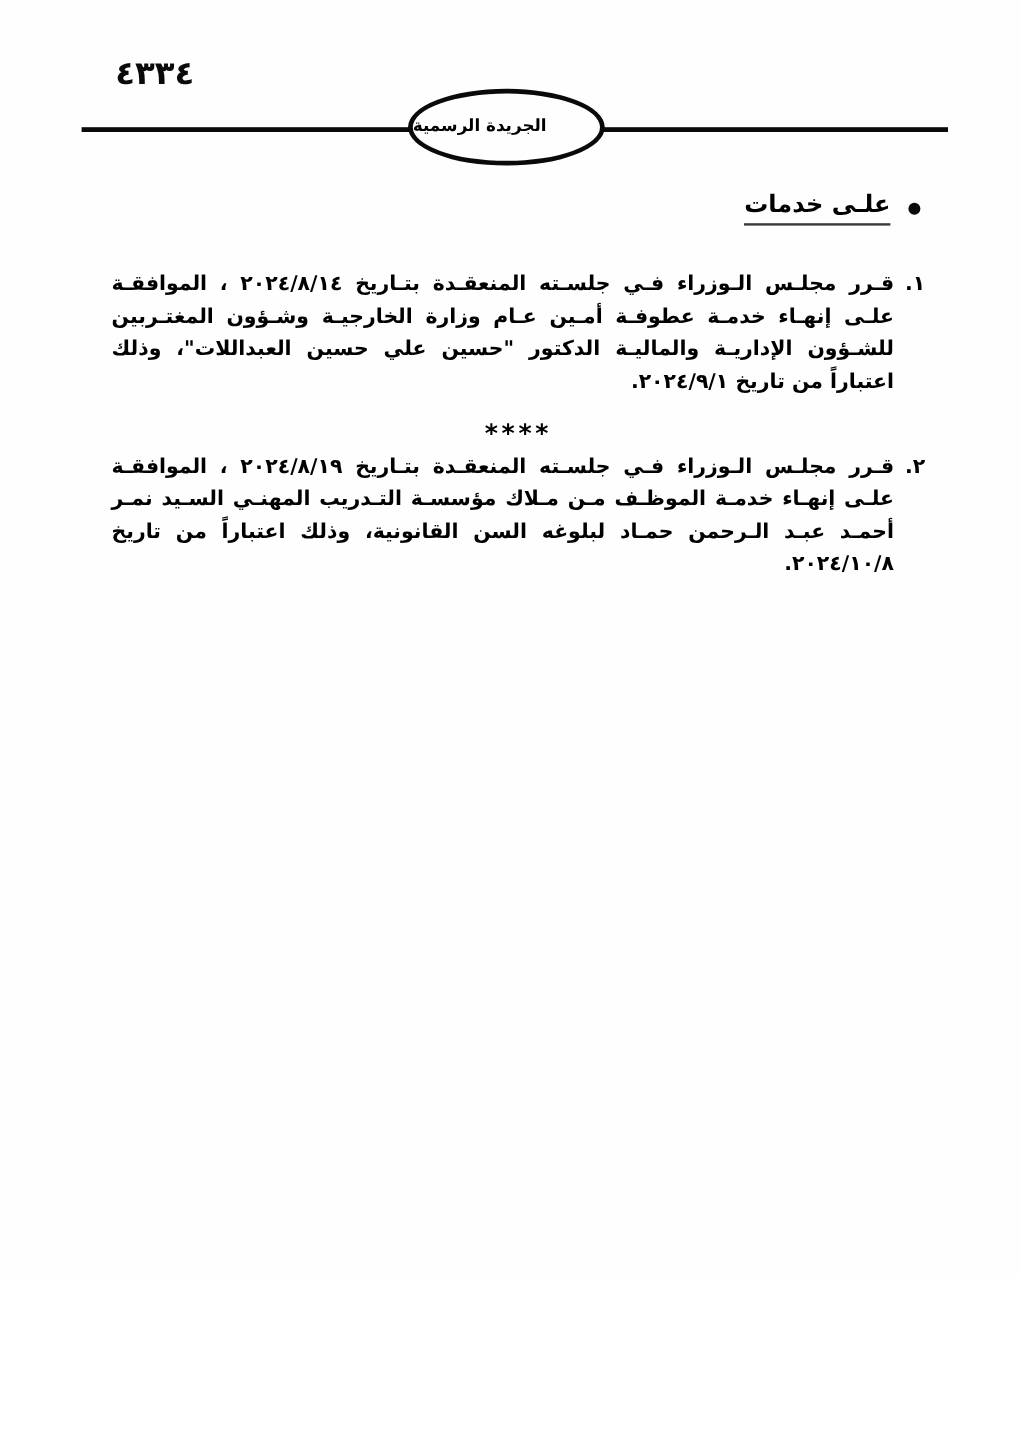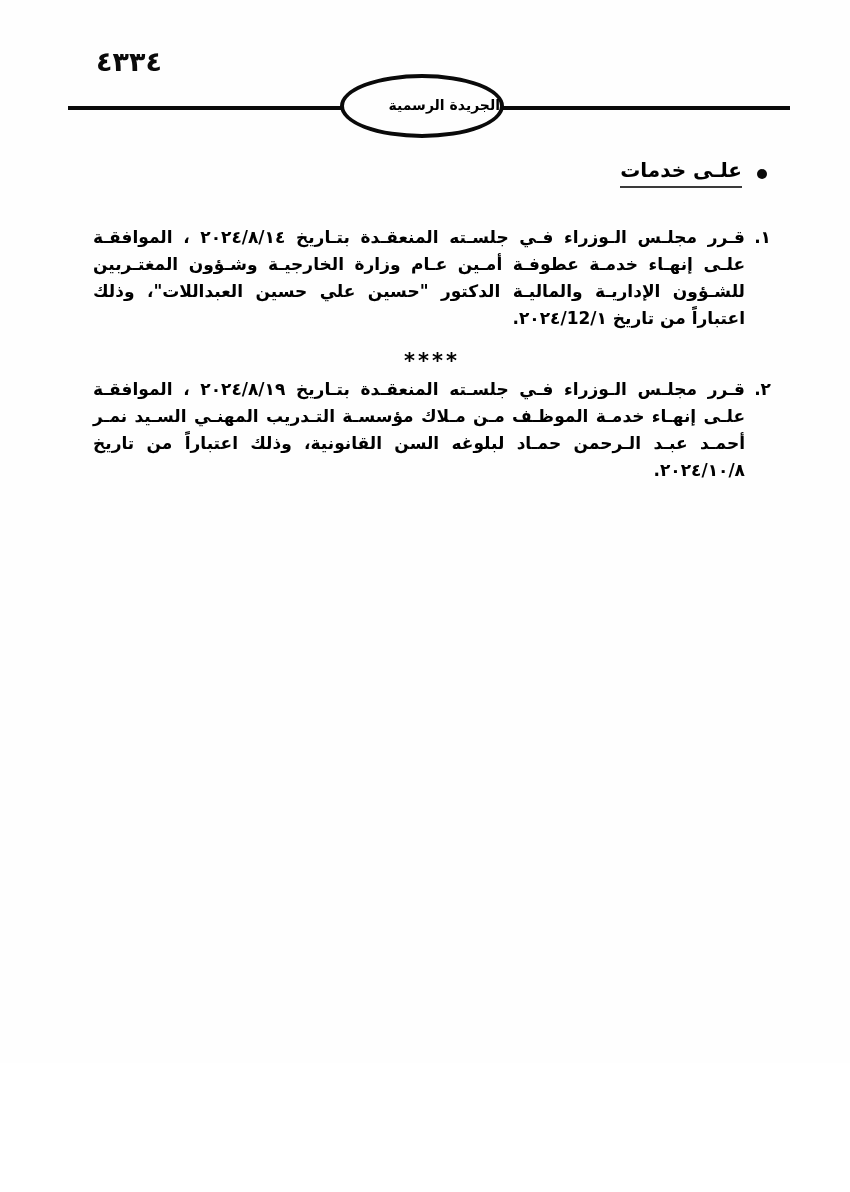--- a/index.html
+++ b/index.html
@@ -42,21 +42,21 @@
     top: 74px;
     left: 340px;
     width: 164px;
     height: 64px;
     background: #fefefe;
     border: 4px solid #0a0a0a;
     border-radius: 50%;
     box-sizing: border-box;
     display: flex;
     align-items: center;
-    justify-content: flex-end;
+    justify-content: flex-start;
   }
   .header-ellipse span {
     font-size: 14px;
     font-weight: 700;
     direction: rtl;
     white-space: nowrap;
     padding-bottom: 2px;
   }
 
   
@@ -141,21 +141,21 @@
 
   <div class="content">
 
     <div class="section-heading">
       <span class="bullet"></span>
       <span class="heading-text">علـى خدمات</span>
     </div>
 
     <div class="decision">
       <span class="num">١.</span>
-      <p class="body">قـرر مجلـس الـوزراء فـي جلسـته المنعقـدة بتـاريخ ٢٠٢٤/٨/١٤ ، الموافقـة علـى إنهـاء خدمـة عطوفـة أمـين عـام وزارة الخارجيـة وشـؤون المغتـربين للشـؤون الإداريـة والماليـة الدكتور "حسين علي حسين العبداللات"، وذلك اعتباراً من تاريخ ٢٠٢٤/12/١.</p>
+      <p class="body">قـرر مجلـس الـوزراء فـي جلسـته المنعقـدة بتـاريخ ٢٠٢٤/٨/١٤ ، الموافقـة علـى إنهـاء خدمـة عطوفـة أمـين عـام وزارة الخارجيـة وشـؤون المغتـربين للشـؤون الإداريـة والماليـة الدكتور "حسين علي حسين العبداللات"، وذلك اعتباراً من تاريخ ٢٠٢٤/٩/١.</p>
     </div>
 
     <div class="separator">****</div>
 
     <div class="decision second">
       <span class="num">٢.</span>
       <p class="body">قـرر مجلـس الـوزراء فـي جلسـته المنعقـدة بتـاريخ ٢٠٢٤/٨/١٩ ، الموافقـة علـى إنهـاء خدمـة الموظـف مـن مـلاك مؤسسـة التـدريب المهنـي السـيد نمـر أحمـد عبـد الـرحمن حمـاد لبلوغه السن القانونية، وذلك اعتباراً من تاريخ ٢٠٢٤/١٠/٨.</p>
     </div>
 
   </div>

